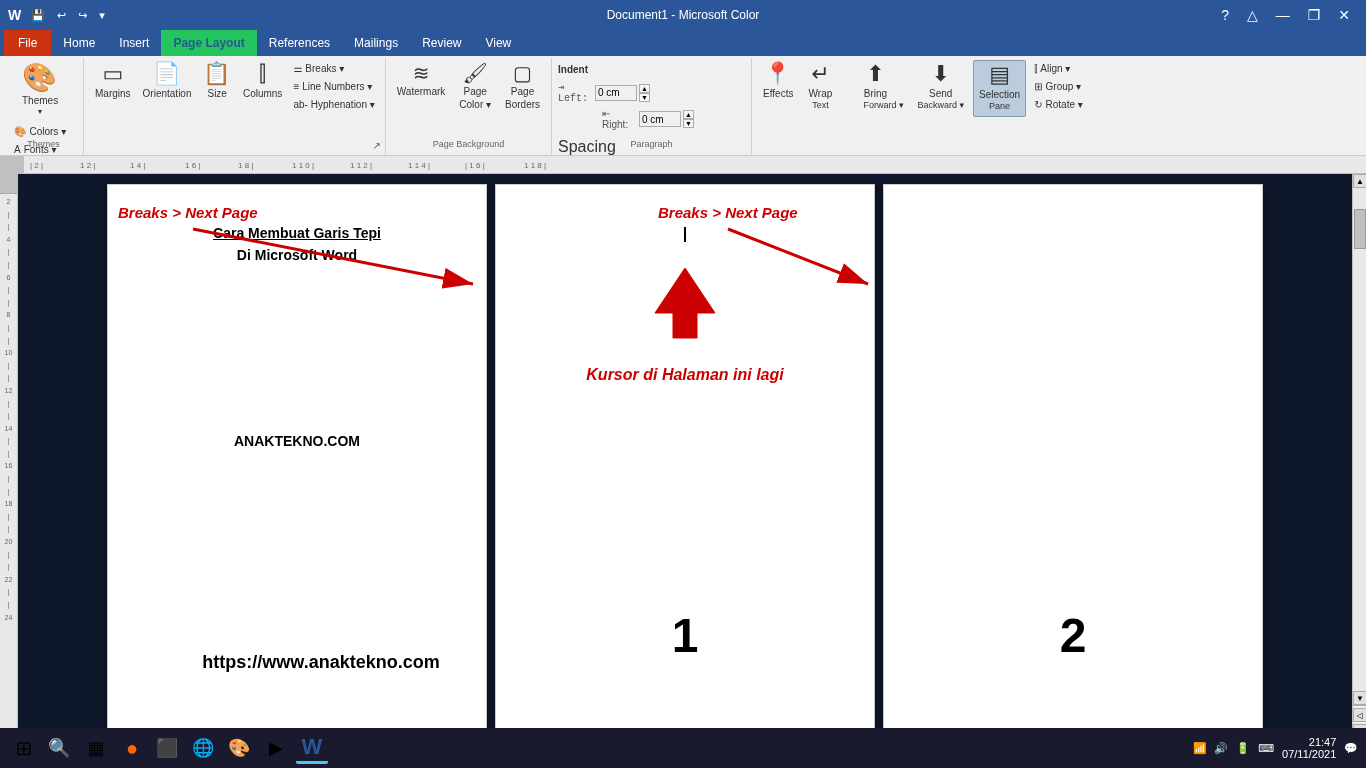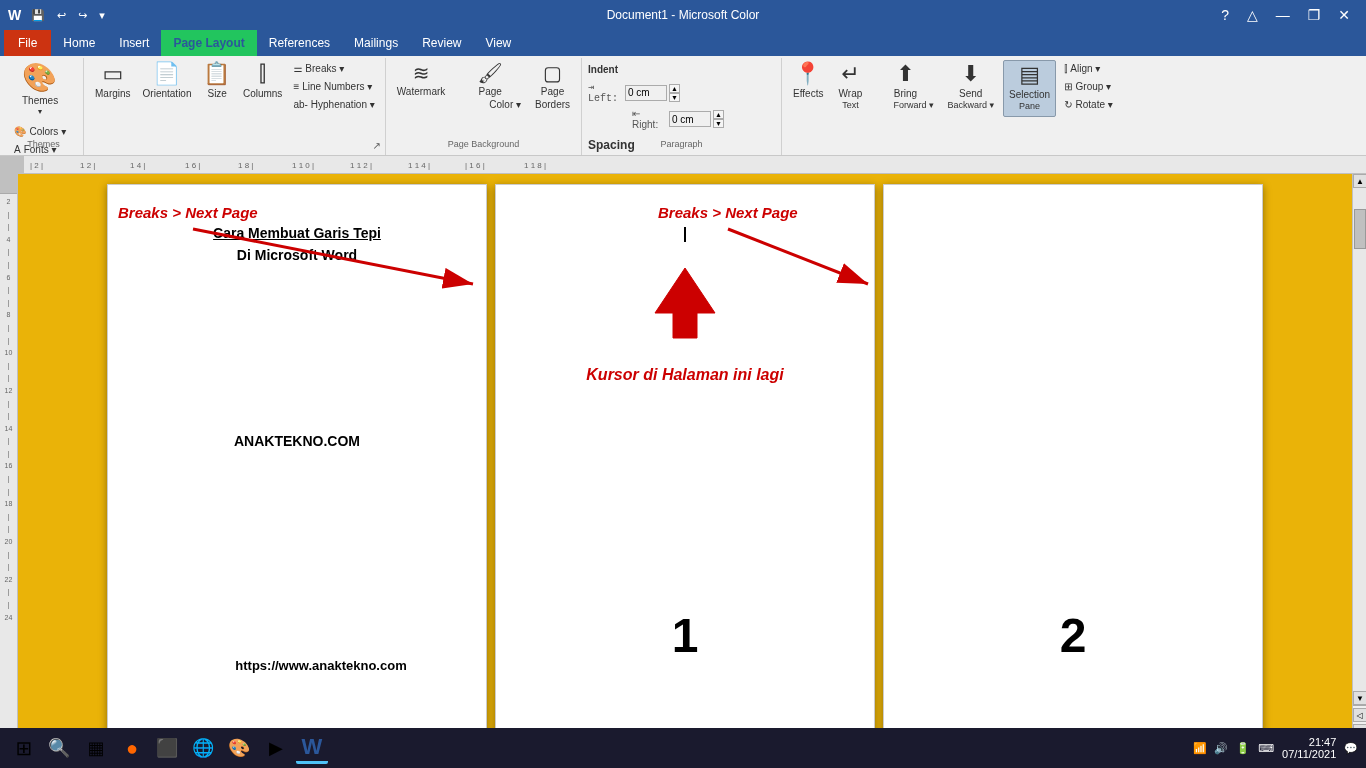--- a/index.html
+++ b/index.html
@@ -152,21 +152,21 @@
       color: #666;
       display: flex;
       flex-direction: column;
       overflow: hidden;
     }
 
     
     .doc-area {
       flex: 1;
       overflow: hidden;
-      background: #eab308;
+      background: #0f172a;
       display: flex;
       justify-content: center;
       padding: 10px;
       gap: 8px;
     }
 
     .page {
       background: white;
       box-shadow: 0 2px 8px rgba(0,0,0,0.4);
       width: 390px;
@@ -352,21 +352,21 @@
 
   <div class="ribbon-group" style="min-width:120px;">
     <div class="ribbon-group-content" style="align-items:flex-start; gap:4px;">
       <div class="ribbon-btn">
         <span class="ribbon-btn-icon" style="font-size:20px;">≋</span>
         <span>Watermark</span>
       </div>
       <div class="ribbon-btn">
         <span class="ribbon-btn-icon" style="font-size:20px;">🖌</span>
         <span>Page</span>
-        <span style="font-size:10px;margin-left:30px;">Color ▾</span>
+        <span style="font-size:10px;">Color ▾</span>
       </div>
       <div class="ribbon-btn">
         <span class="ribbon-btn-icon" style="font-size:20px;">▢</span>
         <span>Page</span>
         <span style="font-size:10px;">Borders</span>
       </div>
     </div>
     <div class="ribbon-group-label">Page Background</div>
   </div>
 
@@ -382,21 +382,21 @@
         </div>
       </div>
       <div class="is-row">
         <span class="is-label" style="font-size:10px;margin-left:44px;">⇤ Right:</span>
         <div class="is-val">0 cm</div>
         <div class="is-spinner">
           <span class="is-arrow">▲</span>
           <span class="is-arrow">▼</span>
         </div>
       </div>
-      <div style="font-size:12px; font-weight:bold; color:#333; margin-top:4px; margin-bottom:2px;">Spacing</div>
+      <div style="font-size:16px; font-weight:normal; color:#333; margin-top:4px; margin-bottom:2px;">Spacing</div>
       <div class="is-row">
         <span class="is-label" style="font-size:10px;">⇑ Before:</span>
         <div class="is-val">0 pt</div>
         <div class="is-spinner">
           <span class="is-arrow">▲</span>
           <span class="is-arrow">▼</span>
         </div>
       </div>
       <div class="is-row">
         <span class="is-label" style="font-size:10px;">⇓ After:</span>
@@ -504,21 +504,21 @@
 
     <div style="position:absolute; top:30px; left:640px; z-index:10; pointer-events:none;">
       <span class="ann-text">Breaks &gt; Next Page</span>
     </div>
 
     <div class="page" style="width:380px;">
       <div class="page-content">
         <div class="doc-title">Cara Membuat Garis Tepi</div>
         <div class="doc-subtitle">Di Microsoft Word</div>
         <div class="doc-company" style="font-size:14px; font-weight:bold; text-align:center; position:absolute; top:38%; left:0; right:0;">ANAKTEKNO.COM</div>
-        <div class="doc-url" style="font-size:13px; font-weight:bold; text-align:center; position:absolute; bottom:70px; left:0; right:0;padding-left:48px;">https://www.anaktekno.com</div>
+        <div class="doc-url" style="font-size:18px; font-weight:bold; text-align:center; position:absolute; bottom:70px; left:0; right:0;padding-left:48px;">https://www.anaktekno.com</div>
       </div>
     </div>
 
     <div class="page" style="width:380px;">
       <div class="page-content">
         <div style="text-align:center; margin-bottom:10px; font-size:16px; font-weight:bold;">|</div>
 
         <div style="text-align:center; margin: 20px auto;">
           <svg width="80" height="80">
             <polygon points="40,5 70,50 52,50 52,75 28,75 28,50 10,50" fill="#cc0000" stroke="#cc0000" stroke-width="1"></polygon>

